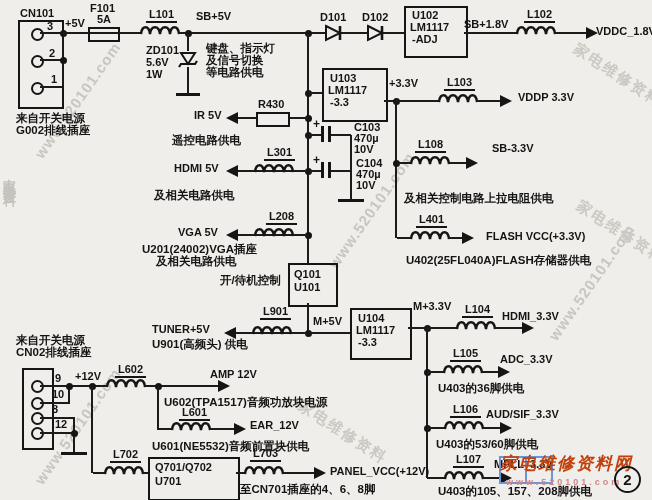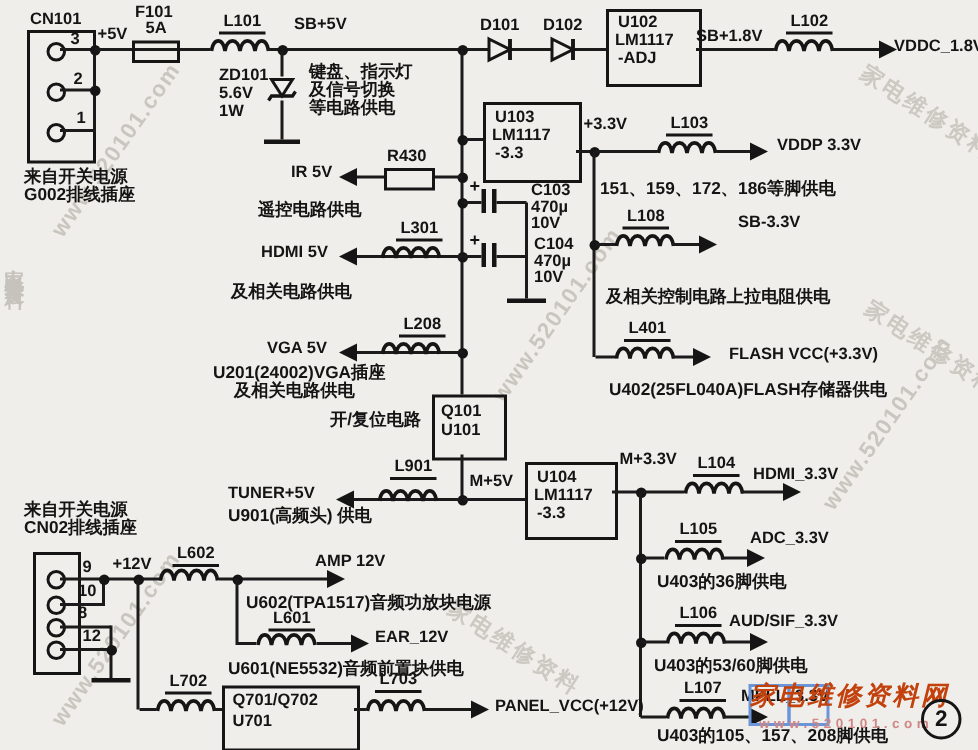--- a/index.html
+++ b/index.html
@@ -144,21 +144,20 @@
   <div class="wire vw" style="left:395px;top:101px;height:137px"></div>
 
   <div class="wire hw" style="left:397px;top:100px;width:41px"></div>
   <svg class="coil" style="left:438px;top:91px">
       <use href="#sym-coil"></use>
     </svg>
   <span class="lb" style="left:444px;top:76px"><span class="ul">L103</span></span>
   <div class="wire hw" style="left:478px;top:100px;width:24px"></div>
   <div class="arr" style="left:500px;top:95px"></div>
   <span class="lb" style="left:518px;top:91px">VDDP 3.3V</span>
-  <span class="lb cj" style="left:400px;top:120px">151、159、172、186等脚供电</span>
 
   <div class="dot" style="left:393px;top:160px"></div>
   <div class="wire hw" style="left:397px;top:162px;width:14px"></div>
   <svg class="coil" style="left:410px;top:153px">
       <use href="#sym-coil"></use>
     </svg>
   <span class="lb" style="left:415px;top:138px"><span class="ul">L108</span></span>
   <div class="wire hw" style="left:448px;top:162px;width:20px"></div>
   <div class="arr" style="left:466px;top:157px"></div>
   <span class="lb" style="left:492px;top:142px">SB-3.3V</span>
@@ -219,21 +218,21 @@
     </svg>
   <span class="lb" style="left:266px;top:210px"><span class="ul">L208</span></span>
   <div class="arl" style="left:226px;top:229px"></div>
   <span class="lb" style="left:178px;top:226px">VGA 5V</span>
   <span class="lb cj" style="left:142px;top:243px">U201(24002)VGA插座</span>
   <span class="lb cj" style="left:156px;top:255px">及相关电路供电</span>
 
   <div class="box" style="left:288px;top:263px;width:46px;height:40px"></div>
   <span class="lb" style="left:294px;top:268px">Q101</span>
   <span class="lb" style="left:294px;top:281px">U101</span>
-  <span class="lb cj" style="left:220px;top:274px">开/复位电路</span>
+  <span class="lb cj" style="left:220px;top:274px">开/待机控制</span>
   <div class="wire vw" style="left:307px;top:303px;height:30px"></div>
 
   <div class="dot" style="left:305px;top:330px"></div>
   <div class="wire hw" style="left:234px;top:332px;width:73px"></div>
   <svg class="coil" style="left:252px;top:323px">
       <use href="#sym-coil"></use>
     </svg>
   <span class="lb" style="left:260px;top:305px"><span class="ul">L901</span></span>
   <div class="arl" style="left:224px;top:327px"></div>
   <span class="lb" style="left:152px;top:323px">TUNER+5V</span>
@@ -346,20 +345,21 @@
   <span class="lb" style="left:155px;top:461px">Q701/Q702</span>
   <span class="lb" style="left:155px;top:475px">U701</span>
   <div class="wire hw" style="left:236px;top:472px;width:8px"></div>
   <svg class="coil" style="left:244px;top:463px">
       <use href="#sym-coil"></use>
     </svg>
   <span class="lb" style="left:250px;top:447px"><span class="ul">L703</span></span>
   <div class="wire hw" style="left:282px;top:472px;width:34px"></div>
   <div class="arr" style="left:314px;top:467px"></div>
   <span class="lb" style="left:330px;top:465px">PANEL_VCC(+12V)</span>
+  <span class="lb cj" style="left:240px;top:483px">至CN701插座的4、6、8脚</span>
 
   <div class="bluebox" style="left:499px;top:456px"></div>
   <div class="bluebox" style="left:525px;top:456px"></div>
   <span class="redwm" style="left:500px;top:452px">家电维修资料网</span>
   <span class="redurl" style="left:506px;top:477px">www.520101.com</span>
   <div class="badge" style="left:614px;top:466px">2</div>
 
 </div>
 
 </body></html>

